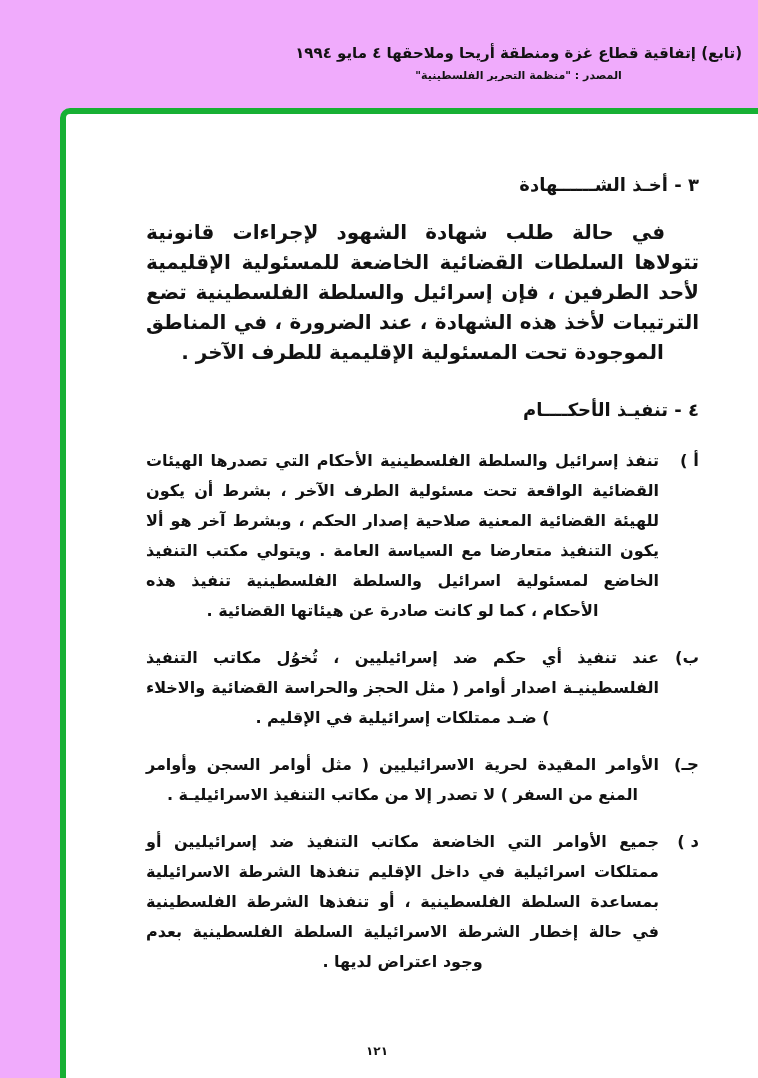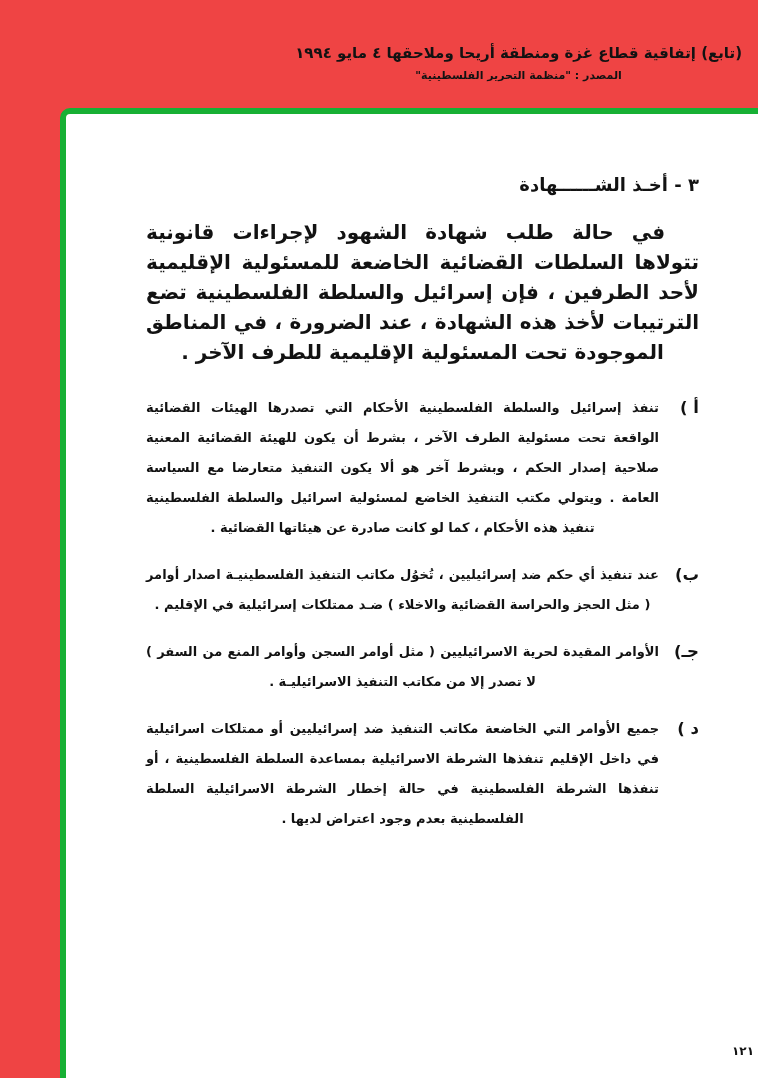--- a/index.html
+++ b/index.html
@@ -5,21 +5,21 @@
   html, body {
     margin: 0;
     padding: 0;
     background: #ffffff;
     font-family: "DejaVu Sans", sans-serif;
   }
   .page {
     position: relative;
     width: 758px;
     height: 1078px;
-    background: #ef4444;
+    background: #f0abfc;
     overflow: hidden;
     color: #121212;
   }
 
   
   .header {
     position: absolute;
     top: 44px;
     right: 16px;
     direction: rtl;
@@ -84,33 +84,33 @@
   }
   .item-label {
     flex: 0 0 32px;
     font-size: 16.5px;
     line-height: 30px;
     white-space: nowrap;
   }
   .item-text {
     flex: 1;
     margin: 0;
-    font-size: 13px;
+    font-size: 16px;
     line-height: 30px;
     text-align: justify;
     text-align-last: center;
   }
 
   
   .footer {
     position: absolute;
     left: 0;
     right: 4px;
     top: 1040px;
-    text-align: right;
+    text-align: center;
   }
   .page-number {
     display: inline-block;
     font-size: 12px;
     font-weight: 700;
     letter-spacing: 4px;
   }
 </style>
 </head>
 <body>
@@ -122,20 +122,21 @@
     <div class="hdr-source">المصدر :  "منظمة التحرير الفلسطينية"</div>
   </header>
 
   <div class="green-box" style="border-color: rgb(23, 176, 52);">
     <div class="content">
 
       <h2 class="sec-heading">٣ - أخـذ الشــــــهادة</h2>
 
       <p class="para">في حالة طلب شهادة الشهود لإجراءات قانونية تتولاها السلطات القضائية الخاضعة للمسئولية الإقليمية لأحد الطرفين ، فإن إسرائيل والسلطة الفلسطينية تضع الترتيبات لأخذ هذه الشهادة ، عند الضرورة ،  في المناطق الموجودة تحت المسئولية الإقليمية للطرف الآخر .</p>
 
+      <h2 class="sec-heading second">٤ - تنفيـذ الأحكــــام</h2>
 
       <div class="items">
 
         <div class="item">
           <span class="item-label">أ )</span>
           <p class="item-text">تنفذ إسرائيل والسلطة الفلسطينية الأحكام التي تصدرها الهيئات القضائية الواقعة تحت مسئولية الطرف الآخر ، بشرط أن يكون للهيئة القضائية المعنية صلاحية إصدار الحكم ، وبشرط آخر هو ألا يكون التنفيذ متعارضا مع السياسة العامة . ويتولي مكتب التنفيذ الخاضع لمسئولية اسرائيل والسلطة الفلسطينية تنفيذ هذه الأحكام ، كما لو كانت صادرة عن هيئاتها القضائية .</p>
         </div>
 
         <div class="item">
           <span class="item-label">ب)</span>

